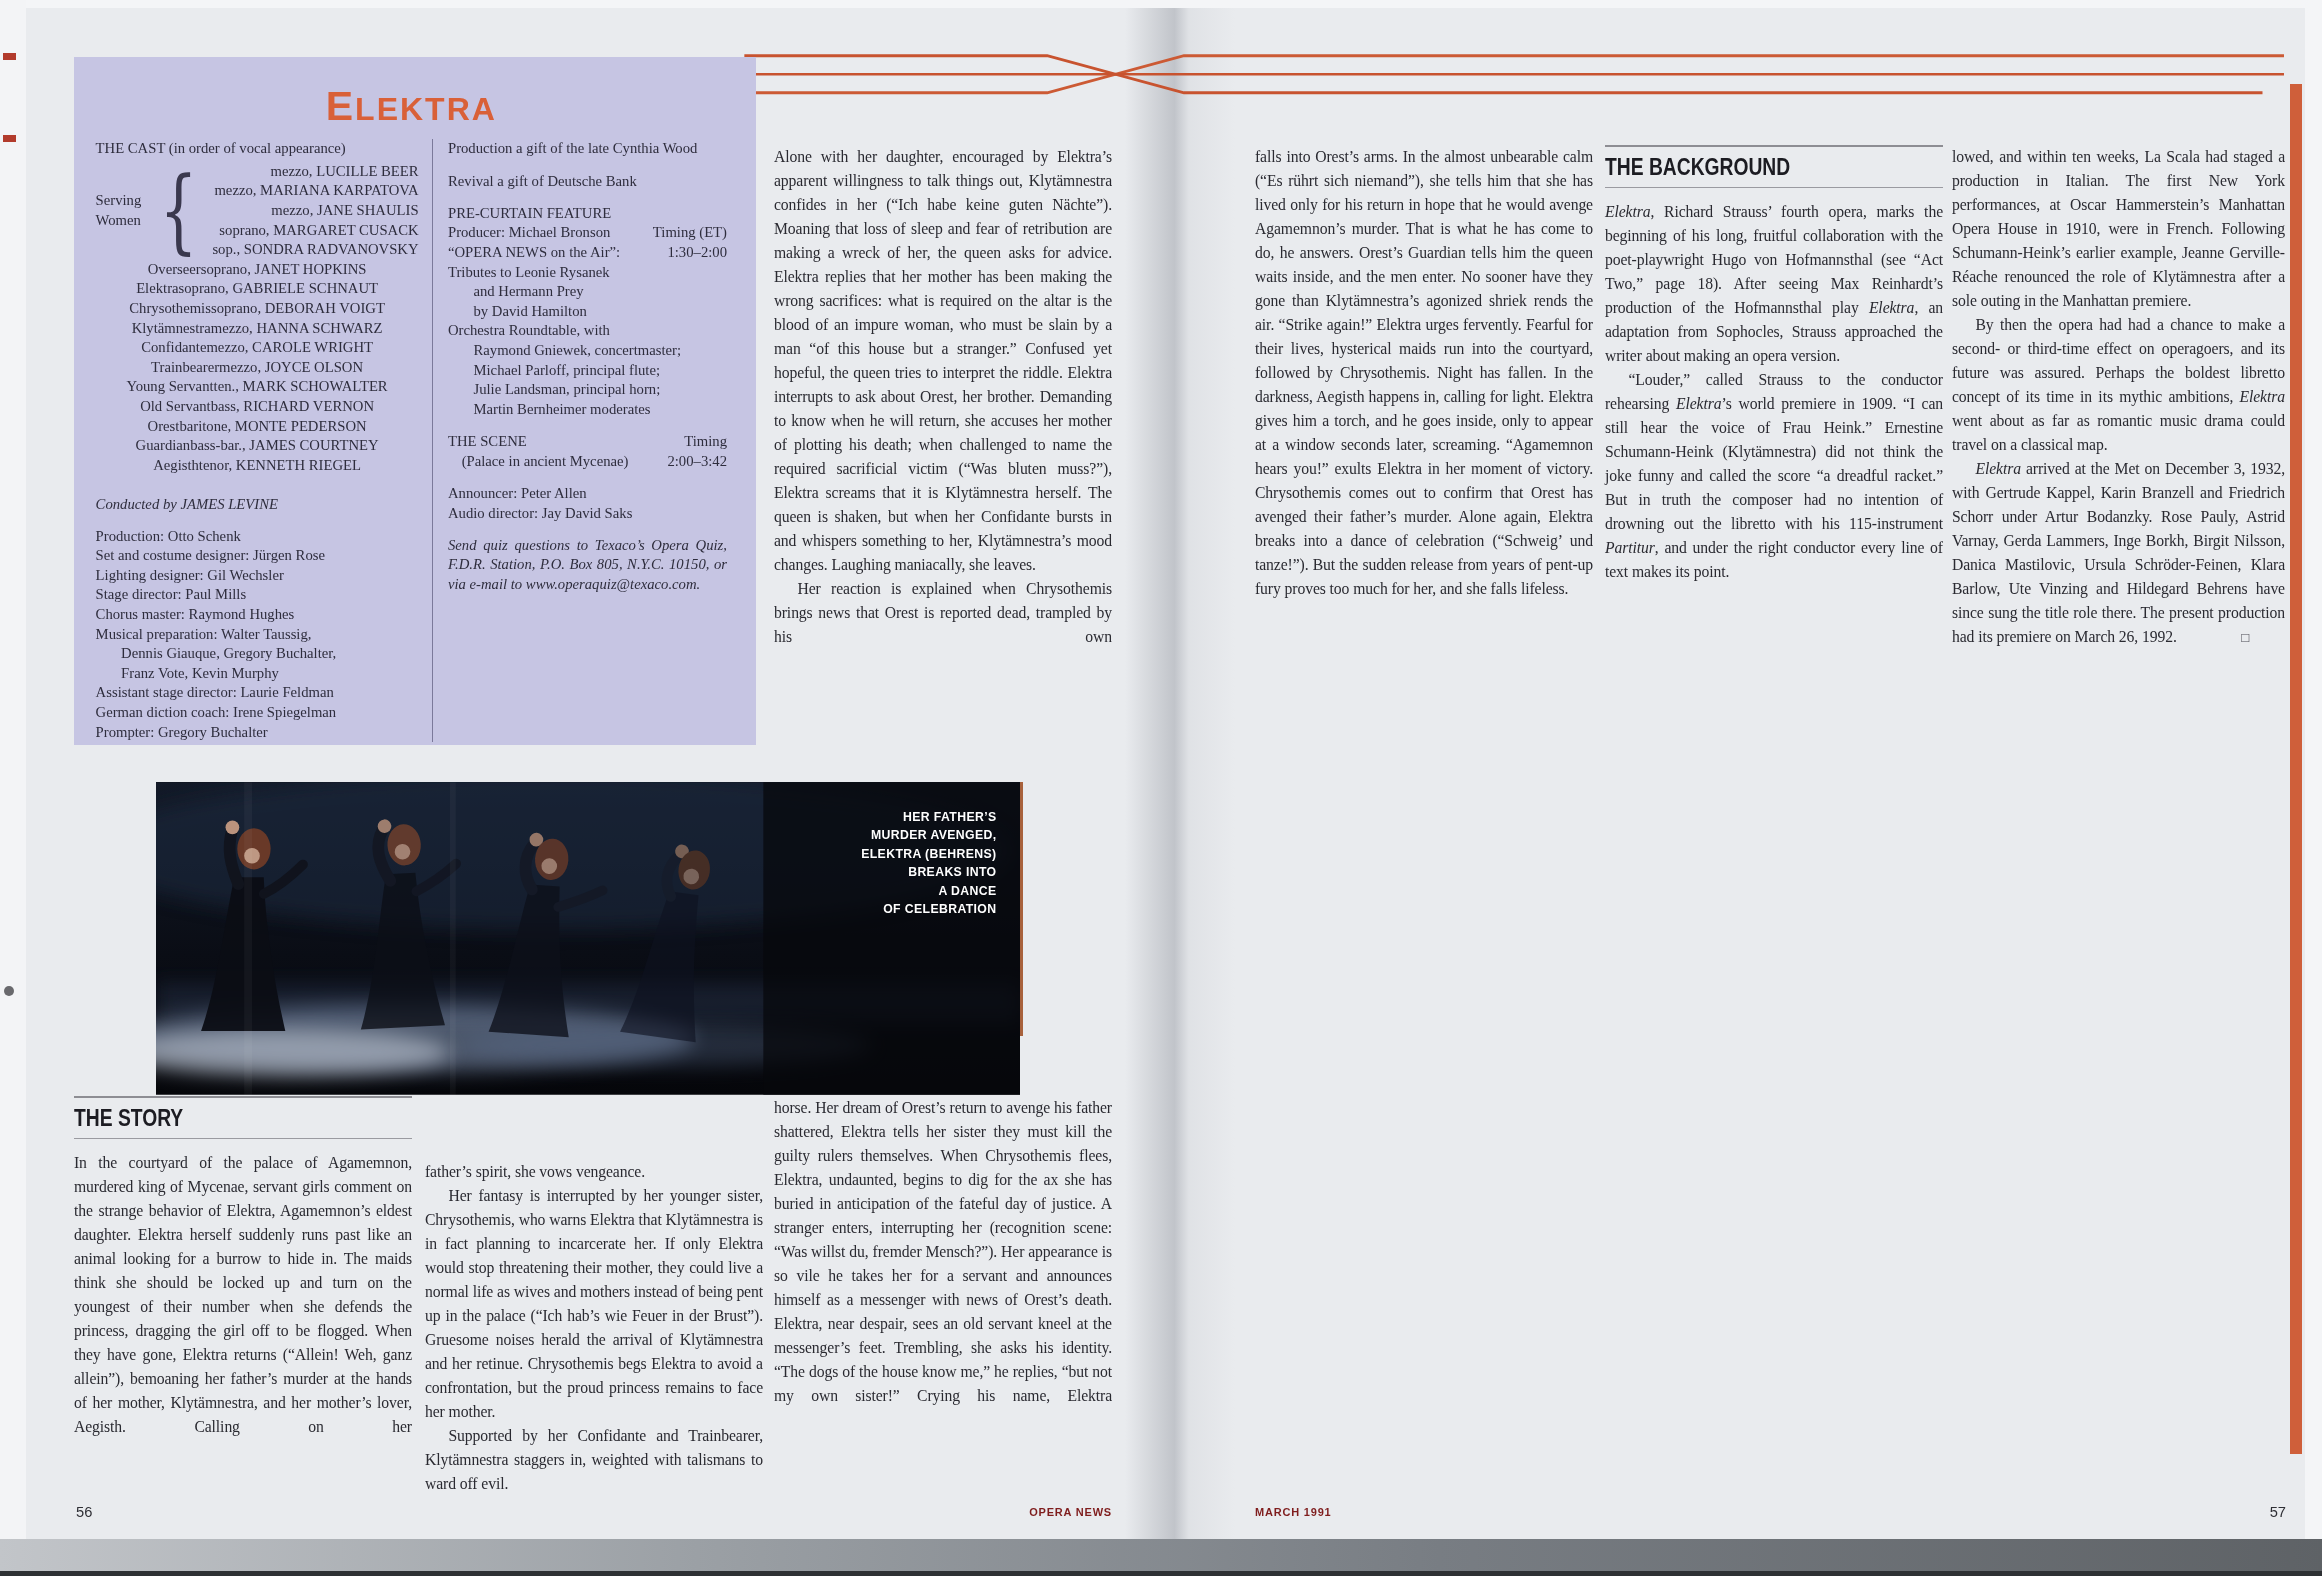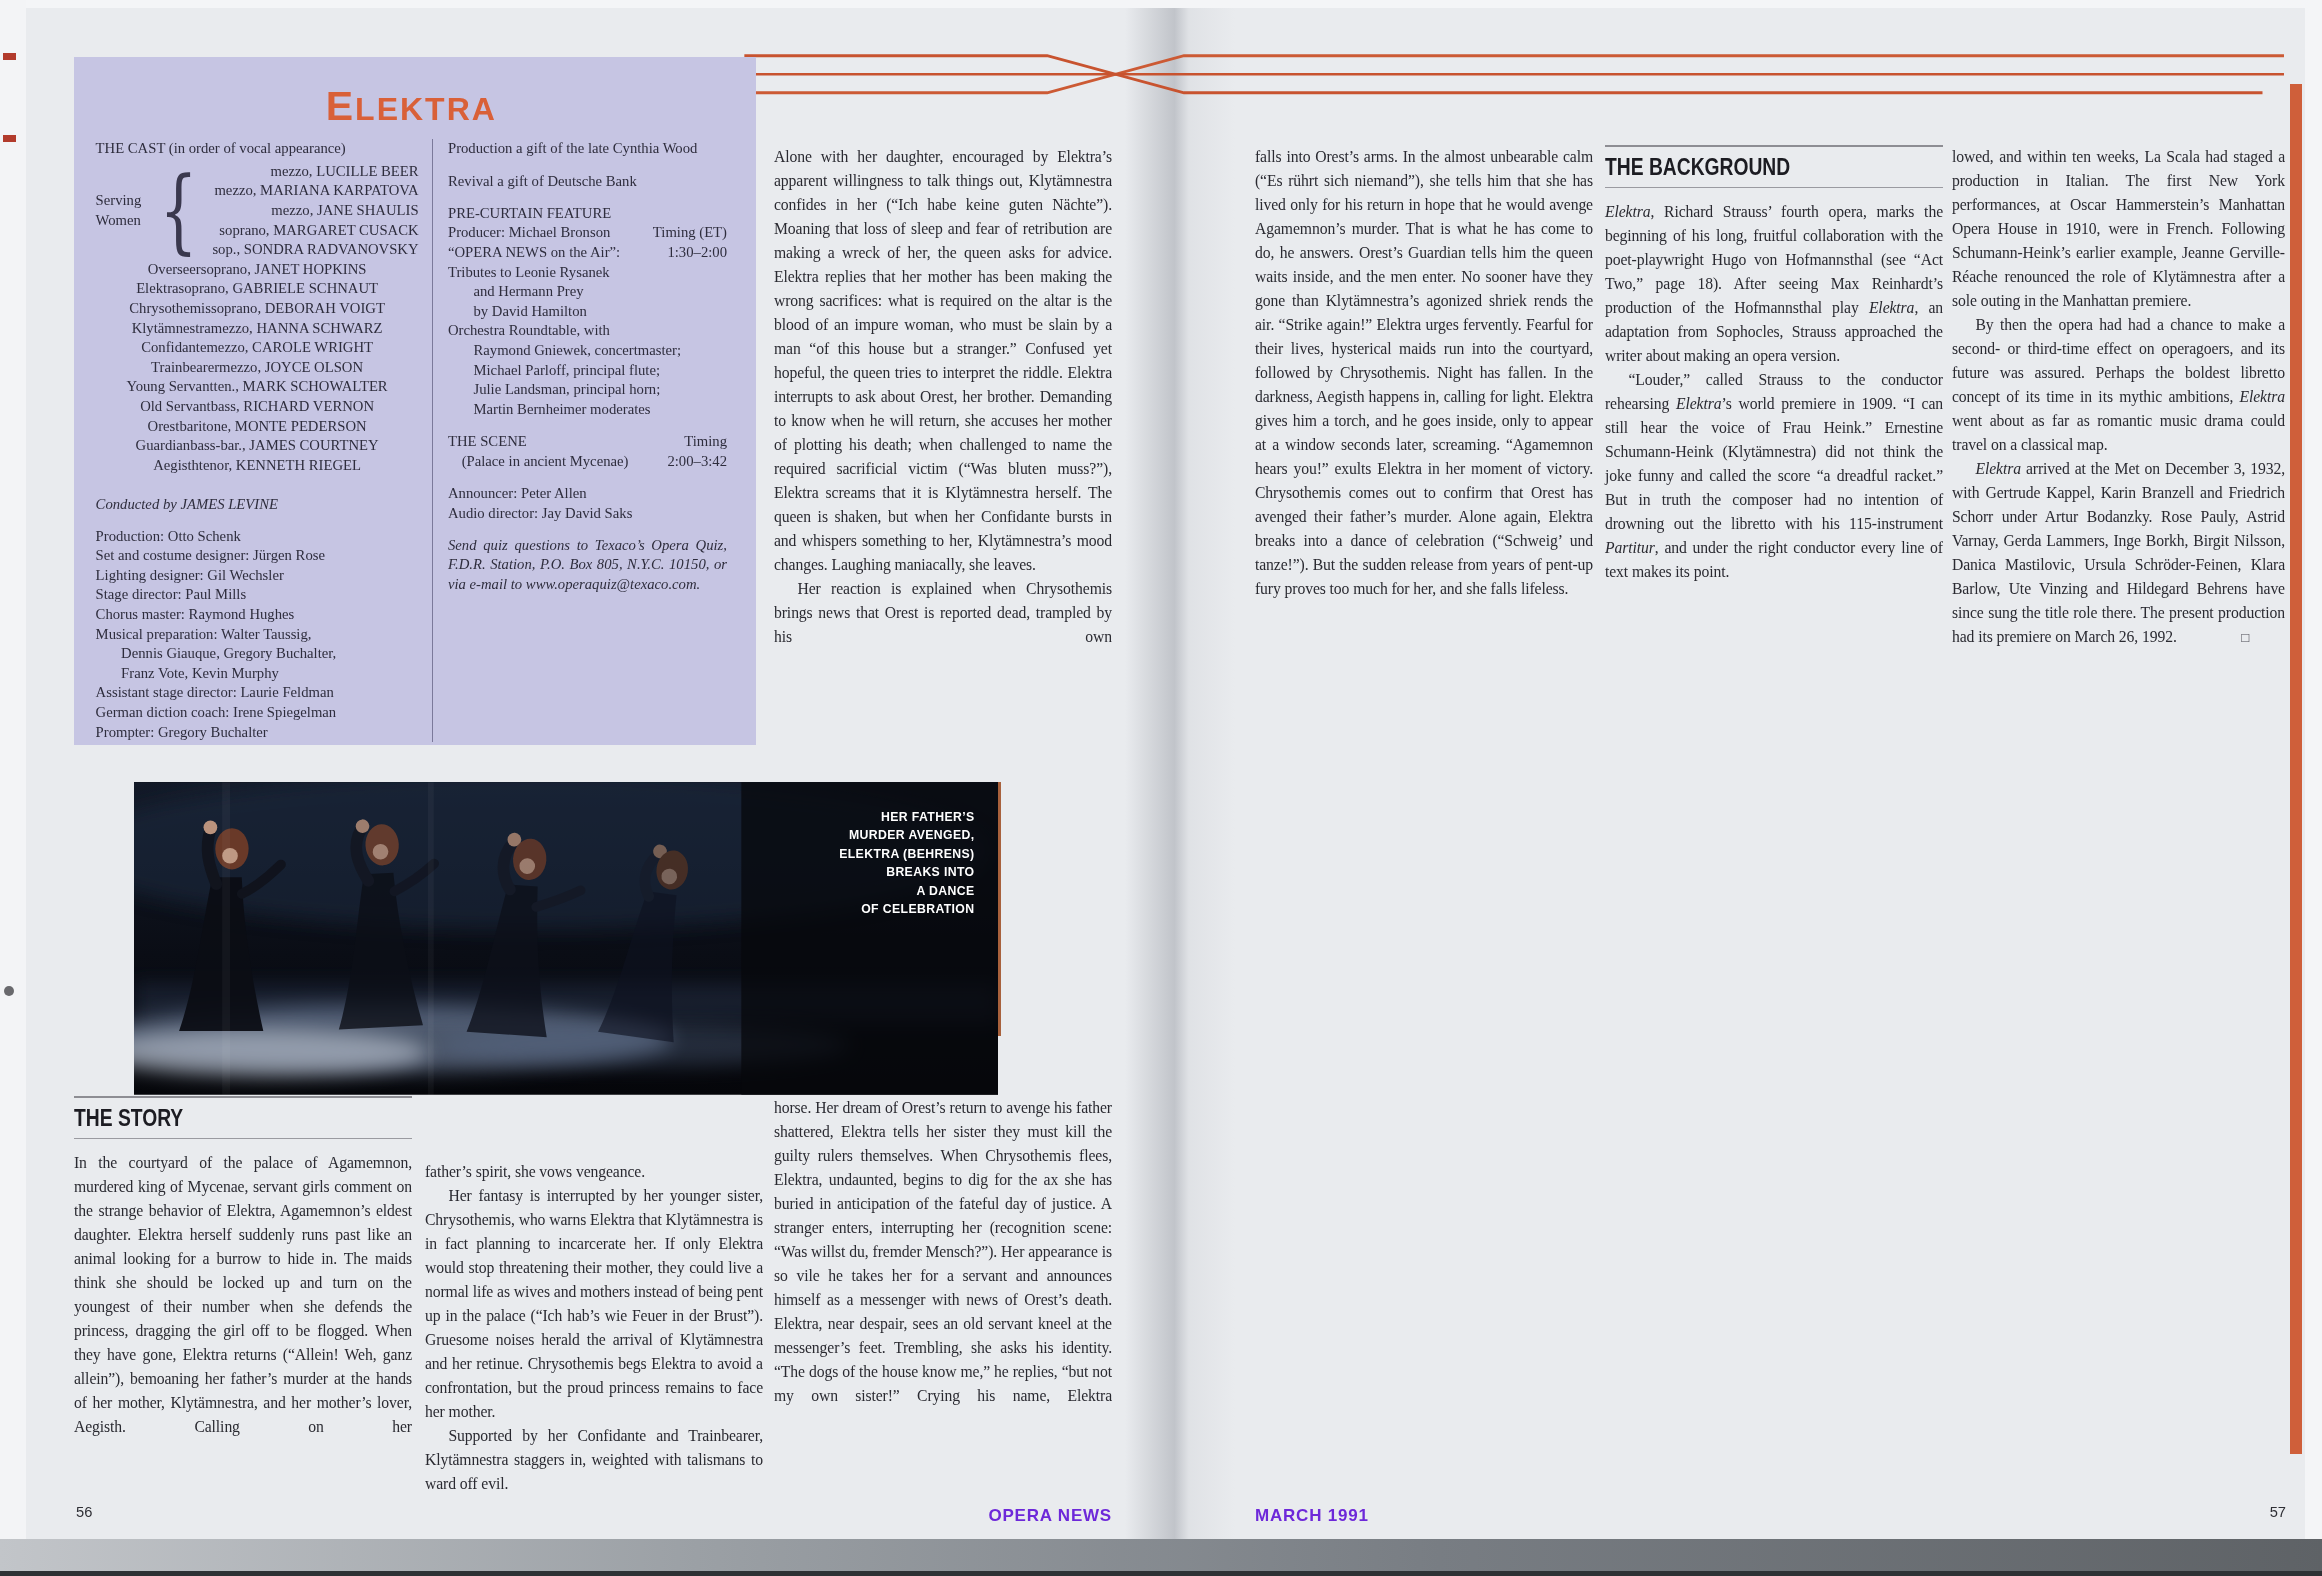--- a/index.html
+++ b/index.html
@@ -54,31 +54,31 @@
   .endmark{display:inline-block;margin-left:41px;color:#4a4a52;font-size:13.7px;}
 
   
   .sec-rule{border:0;border-top:2px solid #8d8d93;margin:0;}
   .sec-rule.thin{border-top:1px solid #9a9aa0;}
   .sec-head{font-family:"Liberation Sans",sans-serif;font-weight:bold;font-size:23.5px;color:#1c1c22;
     transform:scaleX(.82);transform-origin:left;margin:6.9px 0 5.9px 0;letter-spacing:0;}
   .sec-body{margin-top:11.8px;}
 
   
-  .photo{position:absolute;left:134px;top:782px;width:864px;height:254px;background:#0a0c12;
+  .photo{position:absolute;left:156px;top:782px;width:864px;height:254px;background:#0a0c12;
     border-right:3.9px solid #a8613c;}
   .photo svg{display:block;}
   .photo-cap{position:absolute;right:23.5px;top:25.5px;text-align:right;color:#ffffff;
     font-family:"Liberation Sans",sans-serif;font-weight:bold;font-size:13.2px;line-height:18.6px;
     letter-spacing:0.4px;transform:scaleX(.93);transform-origin:right top;}
 
   
   .folio{position:absolute;font-family:"Liberation Sans",sans-serif;font-size:14.7px;color:#2f2f35;}
   .brandfoot{position:absolute;font-family:"Liberation Sans",sans-serif;font-weight:bold;
-    font-size:17px;letter-spacing:0.8px;color:#6d28d9;}
+    font-size:11px;letter-spacing:0.8px;color:#7f1d1d;}
 </style>
 </head>
 <body>
 
 <div class="sheet">
 
   <div class="edge-top"></div>
   <div class="edge-left"></div>
   <div class="edge-right"></div>
   <div class="mark red" style="left:2.9px;top:53px;"></div>

